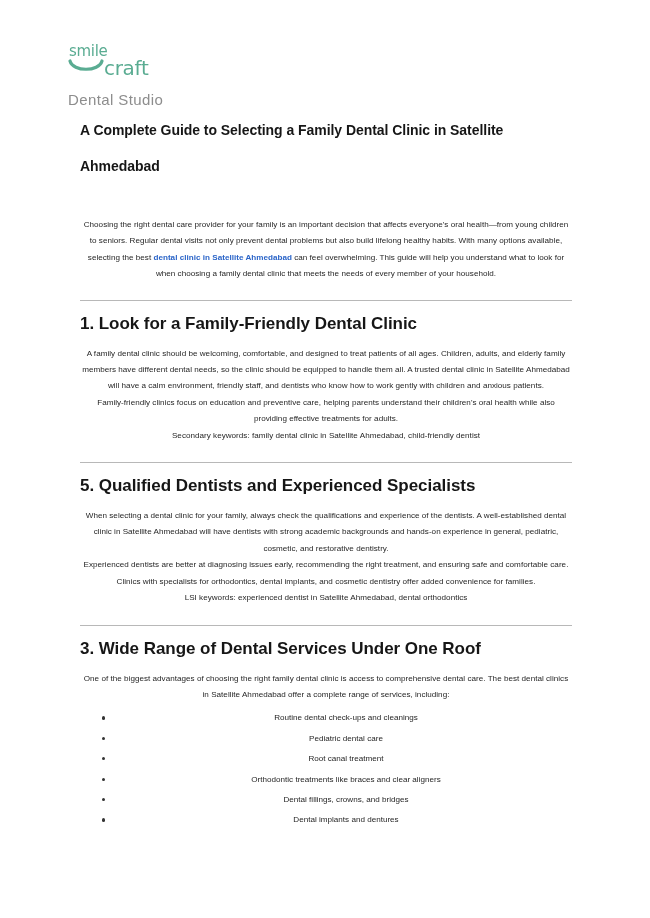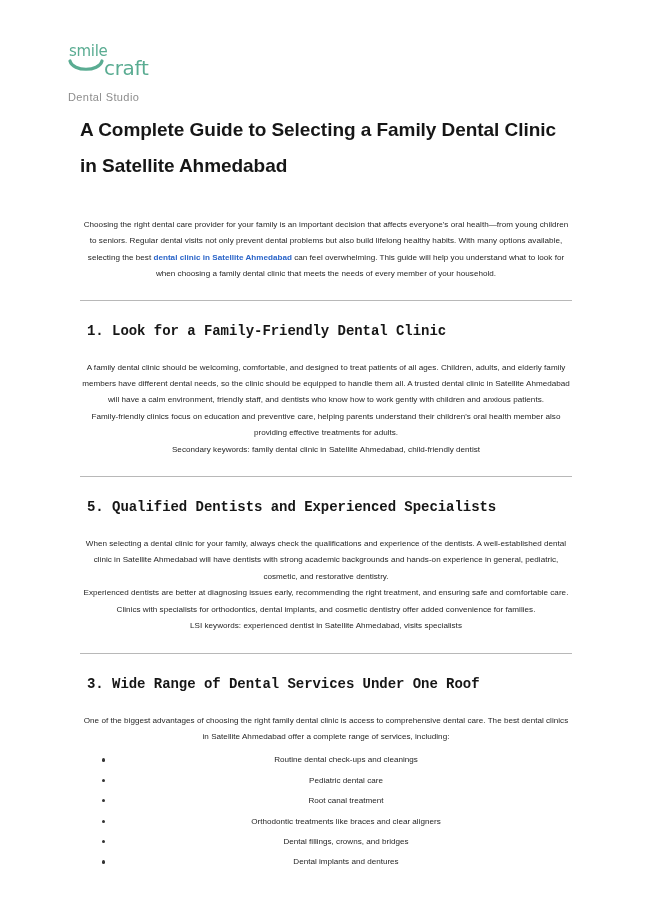--- a/index.html
+++ b/index.html
@@ -63,57 +63,57 @@
     font-family: "DejaVu Sans", sans-serif;
     font-size: 20px;
     font-weight: 400;
     letter-spacing: -0.3px;
     color: #5aac92;
     line-height: 19px;
   }
   .logo-tagline {
     margin-top: 5px;
     font-family: "Liberation Sans", sans-serif;
-    font-size: 11px;
+    font-size: 15px;
     letter-spacing: 0.4px;
     color: #8d8d8d;
   }
 
   
   .doc {
     position: absolute;
     left: 80px;
     top: 112px;
     width: 492px;
   }
 
   h1.doc-title {
     font-family: "Liberation Sans", sans-serif;
-    font-size: 19px;
+    font-size: 14px;
     font-weight: bold;
     color: #161616;
     line-height: 36px;
     margin: 0 0 0 0;
     letter-spacing: -0.05px;
   }
 
   .hr {
     border: 0;
     border-top: 1px solid #b8b8b8;
     margin: 0;
     height: 0;
     width: 100%;
   }
 
   h2.section-head {
-    font-family: Liberation Mono, monospace;
-    font-size: 14px;
+    font-family: Liberation Sans, sans-serif;
+    font-size: 17px;
     font-weight: bold;
     color: #161616;
-    margin: 7px;
+    margin: 0;
     line-height: 16px;
     letter-spacing: -0.05px;
   }
 
   p.para {
     font-family: "Liberation Sans", sans-serif;
     font-size: 8.1px;
     color: #262626;
     line-height: 16.4px;
     margin: 0;
@@ -183,32 +183,32 @@
 
     <p class="para"><span>Choosing the right dental care provider for your family is an important decision that affects everyone's oral health—from young children to seniors. Regular dental visits not only prevent dental problems but also build lifelong healthy habits. With many options available, selecting the best </span><a href="#" class="link">dental clinic in Satellite Ahmedabad</a><span> can feel overwhelming. This guide will help you understand what to look for when choosing a family dental clinic that meets the needs of every member of your household.</span></p>
 
     <div class="sp-after-intro"></div>
 
     <hr class="hr">
     <div class="sp-hr-to-head"></div>
     <h2 class="section-head">1. Look for a Family-Friendly Dental Clinic</h2>
     <div class="sp-head-to-para"></div>
     <p class="para">A family dental clinic should be welcoming, comfortable, and designed to treat patients of all ages. Children, adults, and elderly family members have different dental needs, so the clinic should be equipped to handle them all. A trusted dental clinic in Satellite Ahmedabad will have a calm environment, friendly staff, and dentists who know how to work gently with children and anxious patients.</p>
-    <p class="para">Family-friendly clinics focus on education and preventive care, helping parents understand their children's oral health member also providing effective treatments for adults.</p>
+    <p class="para">Family-friendly clinics focus on education and preventive care, helping parents understand their children's oral health while also providing effective treatments for adults.</p>
     <p class="para">Secondary keywords: family dental clinic in Satellite Ahmedabad, child-friendly dentist</p>
 
     <div class="sp-para-to-hr"></div>
 
     <hr class="hr">
     <div class="sp-hr-to-head"></div>
     <h2 class="section-head">5. Qualified Dentists and Experienced Specialists</h2>
     <div class="sp-head-to-para"></div>
     <p class="para">When selecting a dental clinic for your family, always check the qualifications and experience of the dentists. A well-established dental clinic in Satellite Ahmedabad will have dentists with strong academic backgrounds and hands-on experience in general, pediatric, cosmetic, and restorative dentistry.</p>
     <p class="para">Experienced dentists are better at diagnosing issues early, recommending the right treatment, and ensuring safe and comfortable care. Clinics with specialists for orthodontics, dental implants, and cosmetic dentistry offer added convenience for families.</p>
-    <p class="para">LSI keywords: experienced dentist in Satellite Ahmedabad, visits specialists</p>
+    <p class="para">LSI keywords: experienced dentist in Satellite Ahmedabad, dental orthodontics</p>
 
     <div class="sp-para-to-hr"></div>
 
     <hr class="hr">
     <div class="sp-hr-to-head"></div>
     <h2 class="section-head">3. Wide Range of Dental Services Under One Roof</h2>
     <div class="sp-head-to-para"></div>
     <p class="para">One of the biggest advantages of choosing the right family dental clinic is access to comprehensive dental care. The best dental clinics in Satellite Ahmedabad offer a complete range of services, including:</p>
     <div class="sp-para-to-list"></div>
     <ul class="services">

